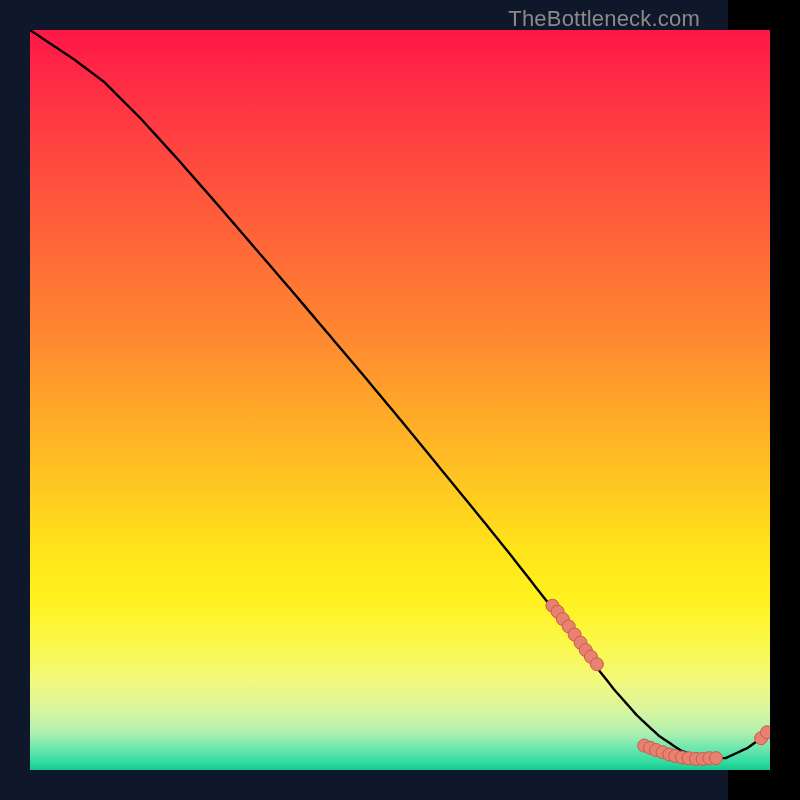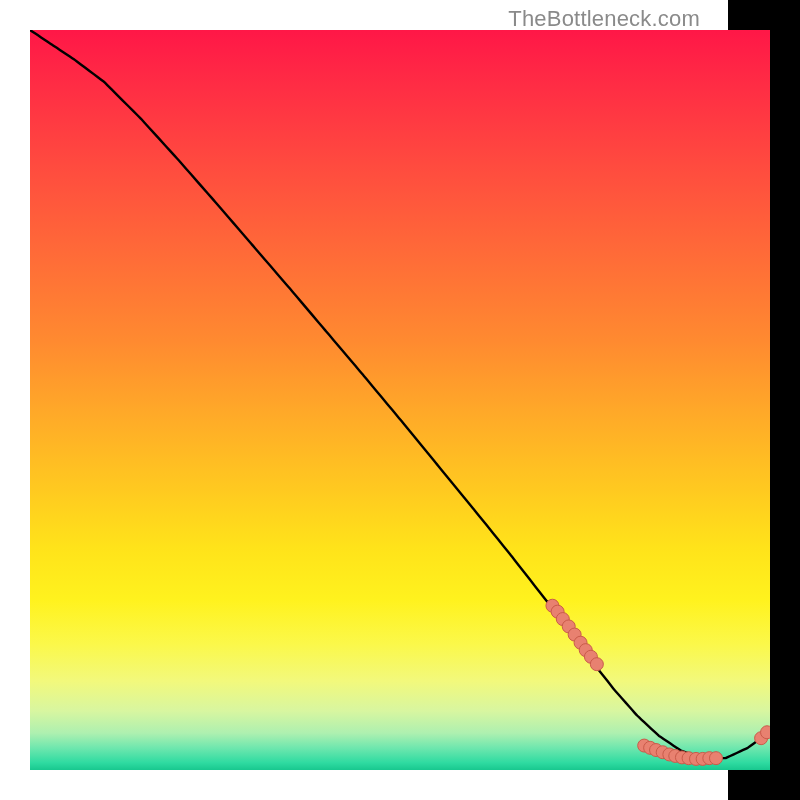--- a/index.html
+++ b/index.html
@@ -1,21 +1,21 @@
 <!DOCTYPE html>
 <html><head>
 <meta charset="utf-8">
 <style>
   * { margin: 0; padding: 0; box-sizing: border-box; }
   html, body { width: 800px; height: 800px; background: #000; overflow: hidden; }
   .stage {
     position: relative;
     width: 728px;
     height: 800px;
-    background: #ffffff;
+    background: #0f172a;
   }
   .plot {
     position: absolute;
     left: 30px;
     top: 30px;
     width: 740px;
     height: 740px;
     overflow: hidden;
   }
   .gradient {

